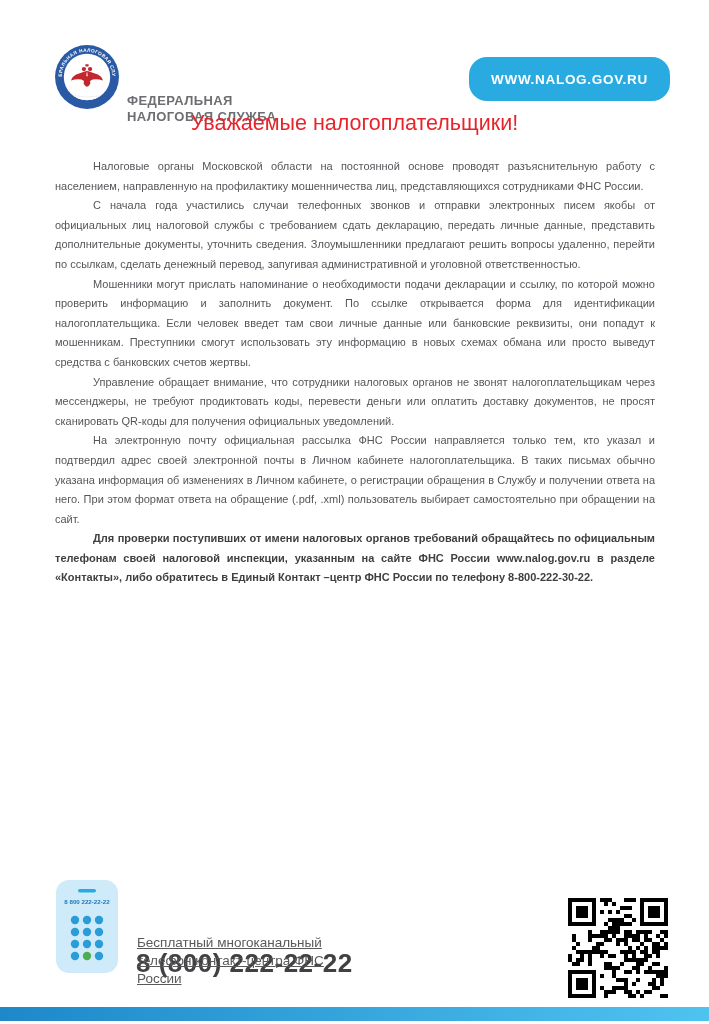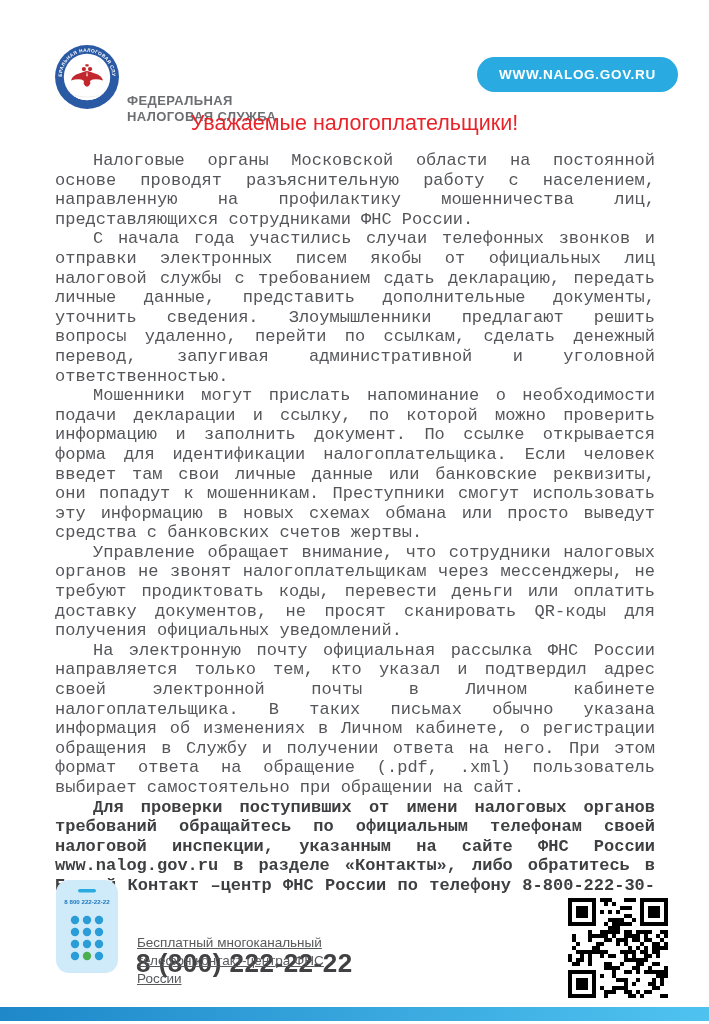--- a/index.html
+++ b/index.html
@@ -7,35 +7,35 @@
     position:relative;width:709px;height:1024px;margin:0 auto;background:#ffffff;
     font-family:"Liberation Sans",sans-serif;overflow:hidden;
   }
   
   .logo{position:absolute;left:54px;top:44px;width:66px;height:66px;}
   .org-name{
     position:absolute;left:127px;top:61px;font-size:13px;font-weight:700;
     color:#6d6e71;line-height:16px;letter-spacing:.4px;margin-top:32px;
   }
   .site-btn{
-    position:absolute;right:31px;top:57px;width:201px;height:35px;
+    position:absolute;right:39px;top:57px;width:201px;height:44px;
     background:#29abe2;border:none;border-radius:18px;color:#fff;
     font-family:"Liberation Sans",sans-serif;font-size:13.5px;font-weight:700;
     letter-spacing:.7px;display:flex;align-items:center;justify-content:center;
     cursor:pointer;
   }
   
   .title{
     position:absolute;left:0;top:111px;width:100%;text-align:center;
     color:#e8242a;font-size:21.5px;font-weight:400;margin:0;
   }
   
   .body{
-    position:absolute;left:55px;top:151px;width:600px;
-    font-size:17px;line-height:19.6px;color:#55565a;text-align:justify;font-family:Liberation Mono, monospace;
+    position:absolute;left:55px;top:157px;width:600px;
+    font-size:11px;line-height:19.6px;color:#55565a;text-align:justify;
   }
   .body p{margin:0;text-indent:38px;}
   .body p.bold{font-weight:700;color:#3e3f41;}
   
   .qr-caption{
     position:absolute;left:405px;top:851px;width:254px;
     font-size:14.5px;line-height:19px;color:#55565a;text-align:justify;
   }
   .phone-icon{position:absolute;left:56px;top:880px;}
   .phone-number{

